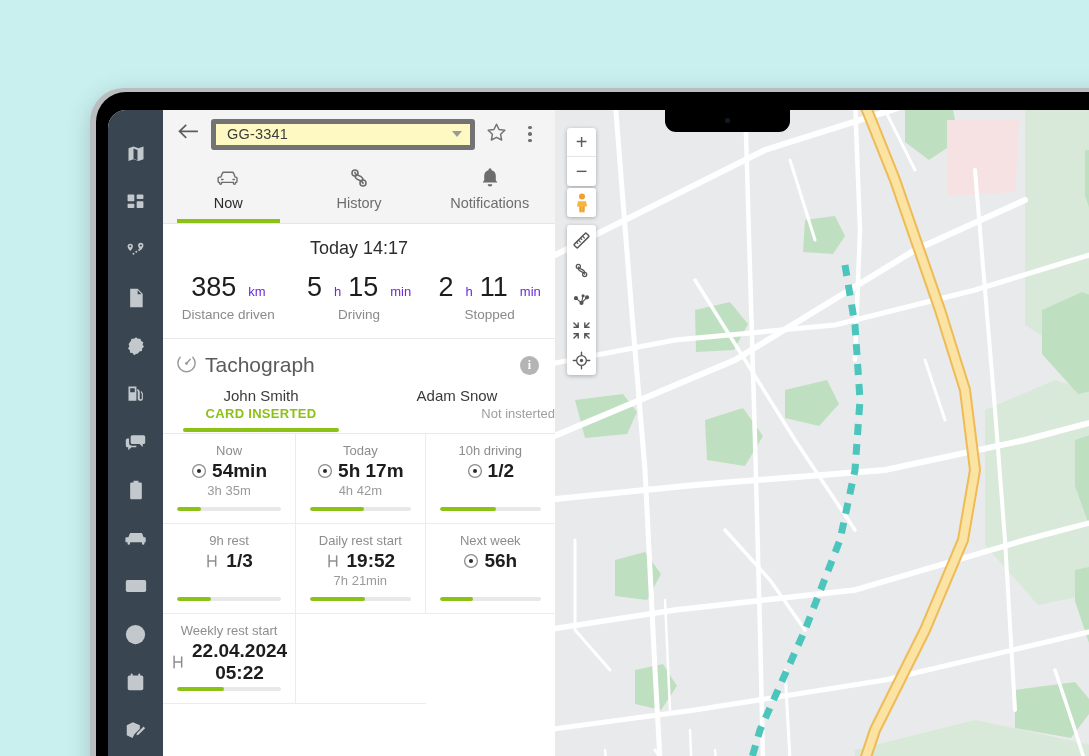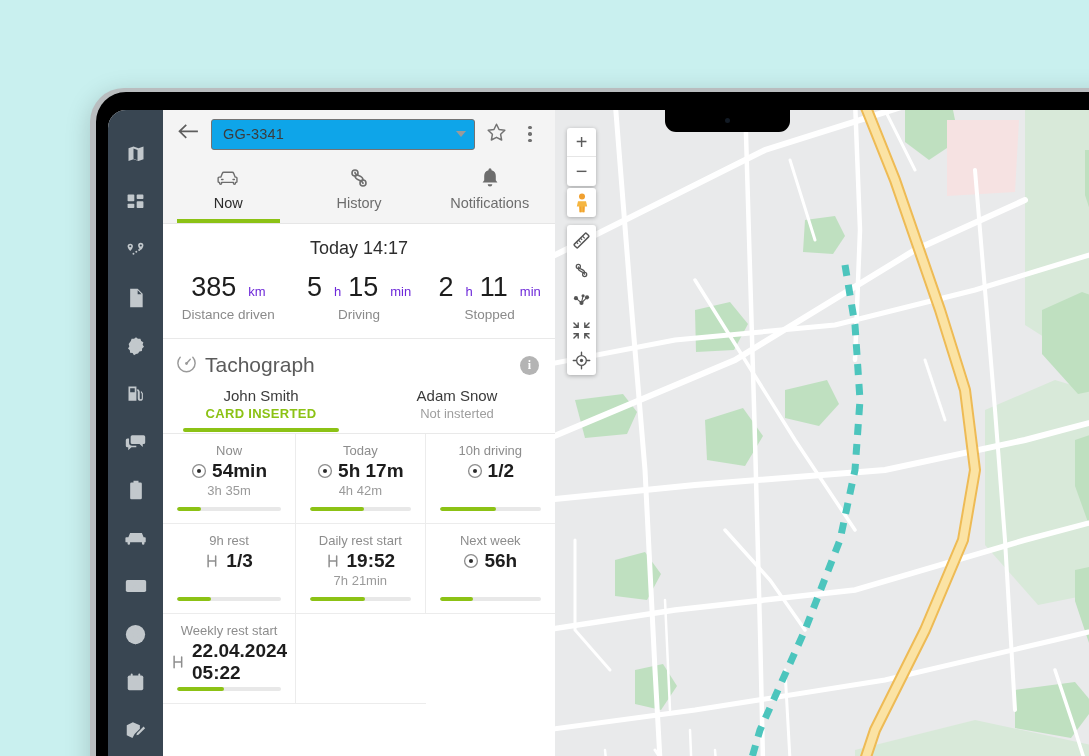--- a/index.html
+++ b/index.html
@@ -86,22 +86,22 @@
     gap: 8px;
   }
   #back-button {
     width: 30px; height: 30px;
     display: flex; align-items: center; justify-content: center;
     cursor: pointer;
   }
   #vehicle-select {
     flex: 1;
     height: 31px;
-    background: #0ea5e9;
-    border: 1px solid #737373;
+    background: #fef9c3;
+    border: 5px solid #737373;
     border-radius: 3px;
     display: flex; align-items: center;
     padding: 0 8px 0 11px;
     cursor: pointer;
   }
   #vehicle-select-value {
     flex: 1;
     font-size: 14.5px;
     color: #3c3c3c;
     letter-spacing: .2px;
@@ -211,21 +211,21 @@
     display: flex;
     padding: 10px 0 1px 0;
     border-bottom: 1px solid #e9e9e9;
   }
   .driver { flex: 1; text-align: center; padding-bottom: 0; }
   .driver-name { font-size: 15px; color: #3a3a3a; }
   .driver-status { font-size: 13px; margin-top: 2px; margin-bottom: 7px; }
   .driver-status.inserted {
     color: #8cc215; font-weight: bold; letter-spacing: .3px;
   }
-  .driver-status.not-inserted { color: #9e9e9e; }
+  .driver-status.not-inserted { color: #9e9e9e; text-align: right; }
   .driver-bar { height: 4px; margin: 0 20px 0 20px; border-radius: 2px; }
   .driver-bar.on { background: #8cc215; }
   .driver-bar.off { background: transparent; }
 
   
   #metric-grid {
     flex: 1;
     display: grid;
     grid-template-columns: repeat(3, 1fr);
     grid-auto-rows: 90px;
@@ -245,21 +245,21 @@
     text-align: center;
   }
   .metric-main {
     display: flex; align-items: center; gap: 5px;
     margin-top: 2px;
   }
   .metric-value {
     font-size: 19px;
     font-weight: bold;
     color: #1d1d1d;
-    text-align: left;
+    text-align: center;
     line-height: 1.15;
   }
   .metric-sub {
     font-size: 13px;
     color: #9a9a9a;
     margin-top: 1px;
   }
   .metric-progress {
     position: absolute;
     left: 14px; right: 14px; bottom: 12px;

